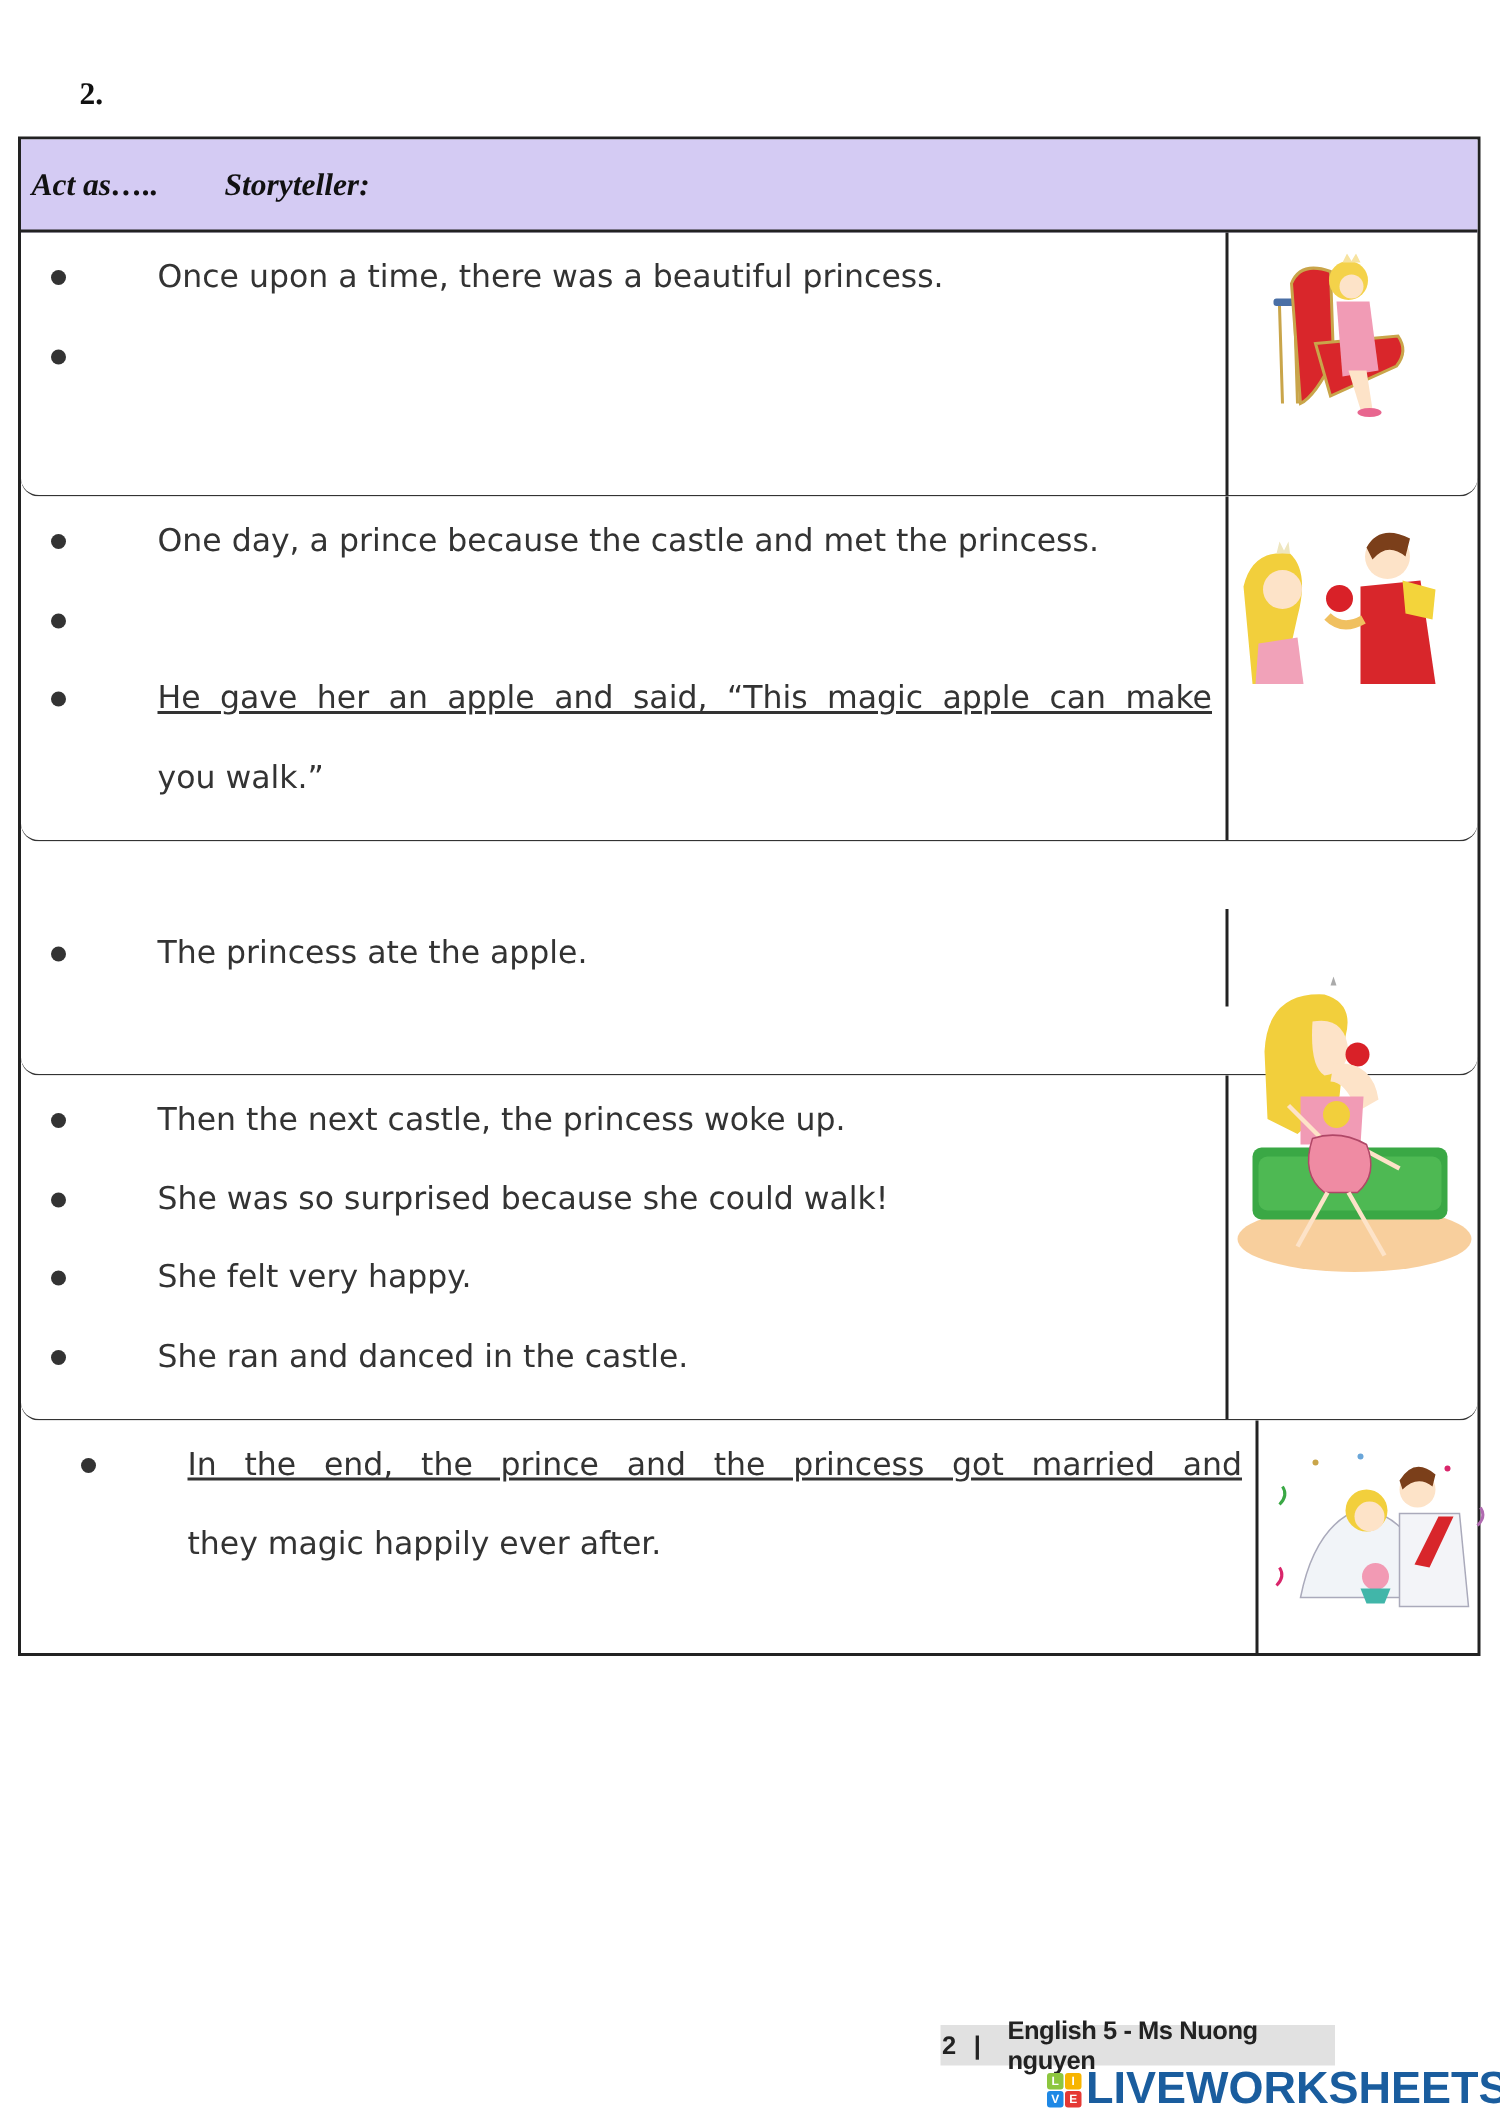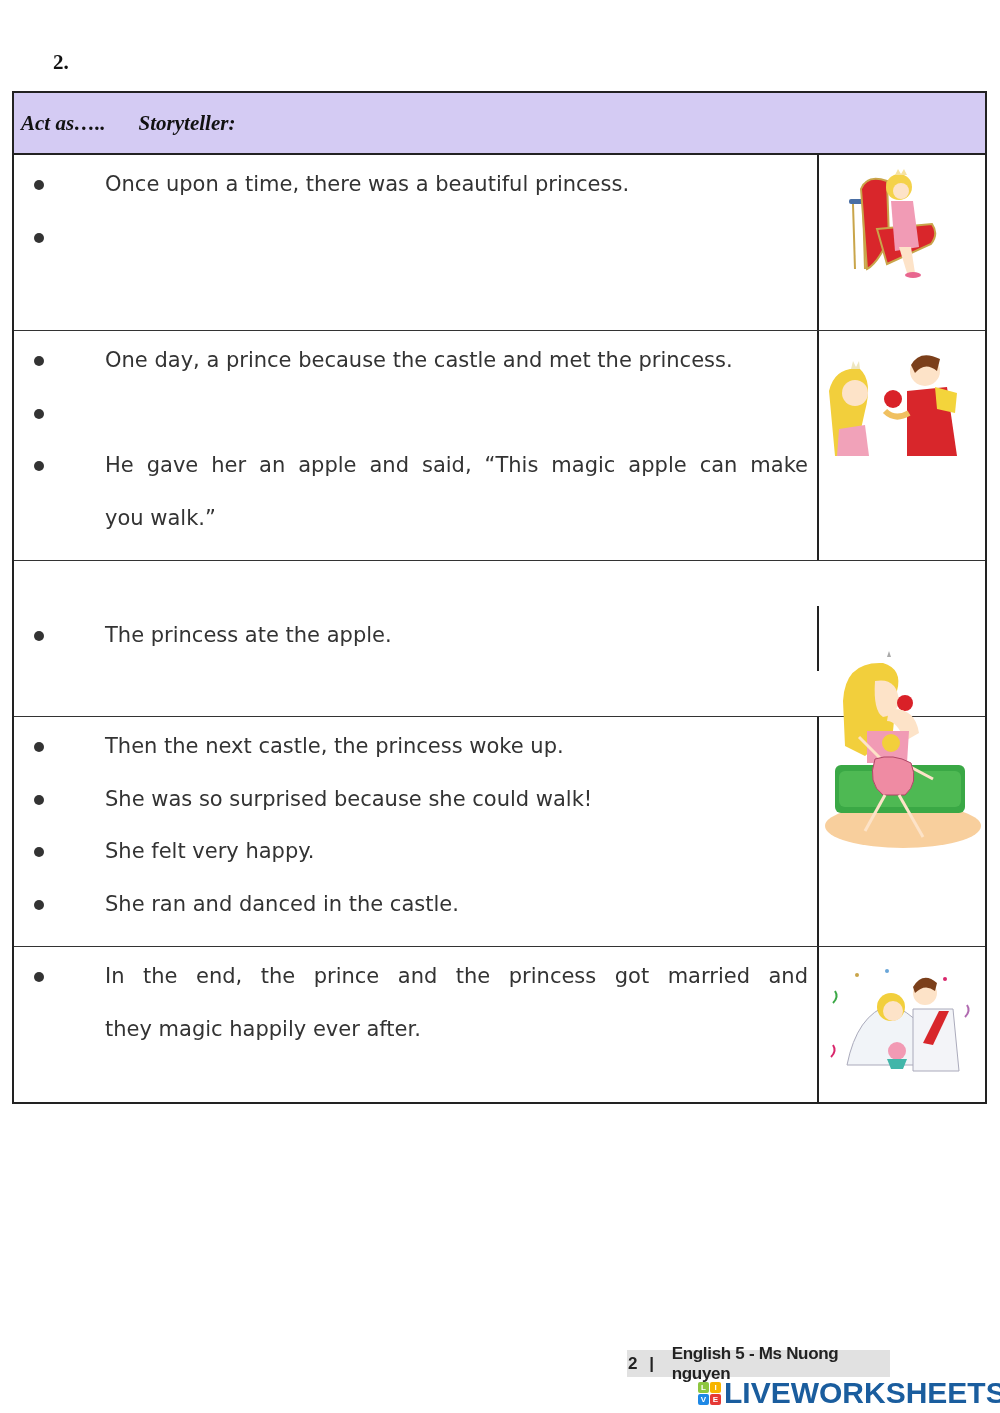--- a/index.html
+++ b/index.html
@@ -12,34 +12,34 @@
     }
 
     .story-table {
       position: absolute; left: 12px; top: 91px; width: 975px;
       border: 2px solid #222; border-collapse: collapse;
     }
     .header-row {
       height: 62px; background: #d4cbf3; border-bottom: 2px solid #222;
       display: flex; align-items: center; padding-left: 7px;
       font-family: "Liberation Serif", serif; font-style: italic; font-weight: bold;
-      font-size: 21px; color: #111;
+      font-size: 21px; color: #111; gap: 11px;
     }
     .header-row .act { margin-right: 33px; }
 
-    .row { display: flex; border-bottom: 1.5px solid #333; }
-    .row:last-child { border-bottom: none; }
+    .row { display: flex; border-bottom: 1.5px solid #333; border-radius: 12px; }
+    .row:last-child { border-bottom: none; margin-left: 20px; }
     .row .text-cell { width: 805px; border-right: 2px solid #222; padding-top: 12px; }
     .row .img-cell { flex: 1; position: relative; }
 
     .line {
       position: relative; height: 52.5px; line-height: 34px;
       font-size: 21px; color: #333; padding-left: 91px; white-space: nowrap;
     }
-    .line.justify { text-align: justify; text-align-last: justify; padding-right: 9px; }
+    .line.justify { text-align: justify; text-align-last: justify; padding-right: 9px; text-decoration: underline; }
     .bullet {
       position: absolute; left: 20px; top: 13px; width: 10px; height: 10px;
       border-radius: 50%; background: #333;
     }
 
     .illus { position: absolute; }
 
     .footer-bar {
       position: absolute; left: 627px; top: 1350px; width: 263px; height: 27px;
       background: #e1e1e1; display: flex; align-items: center; padding-left: 1px;

